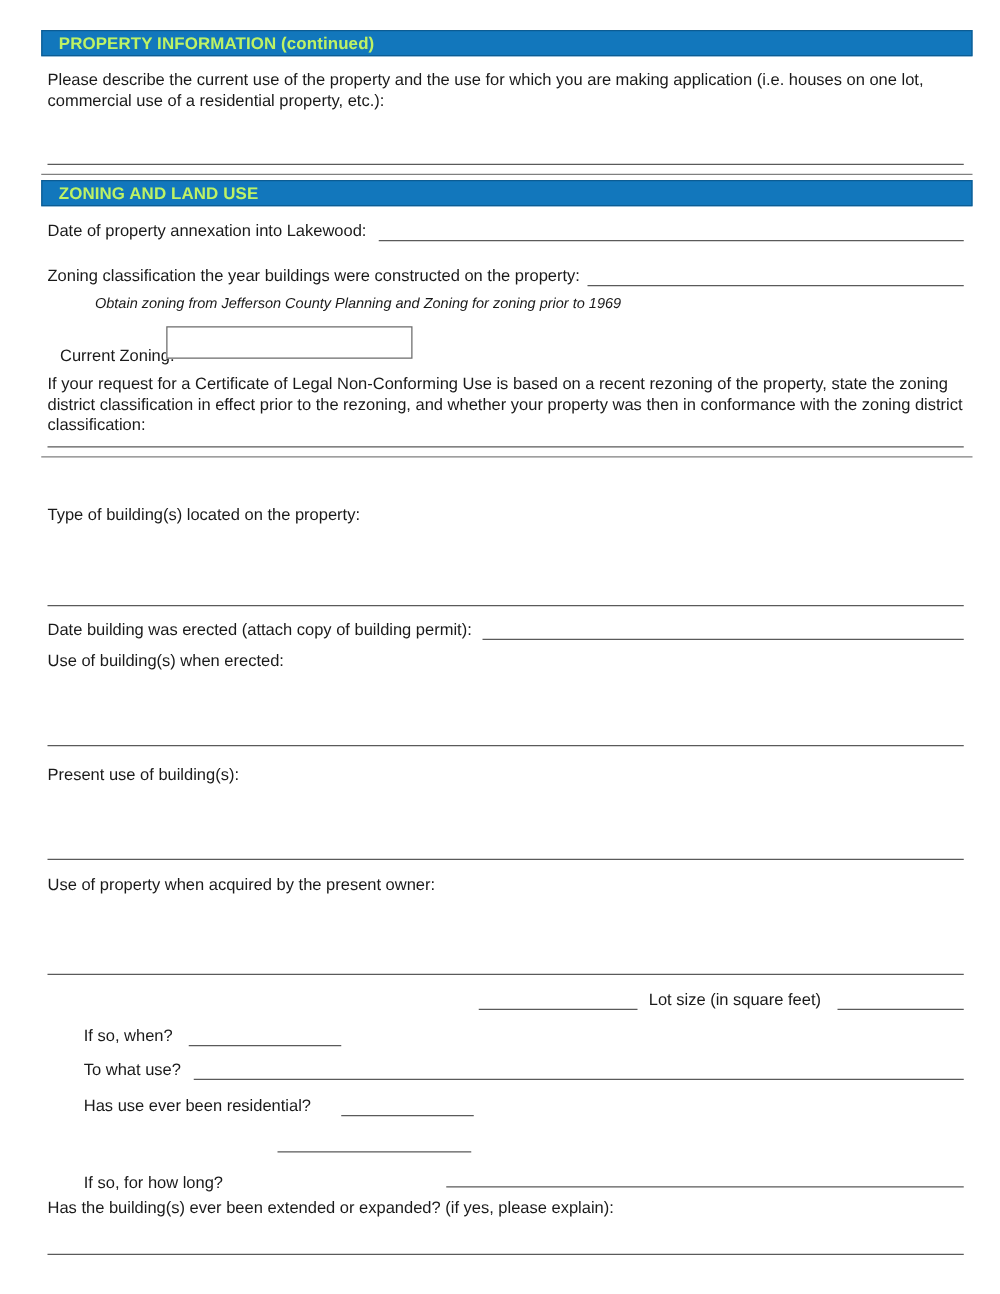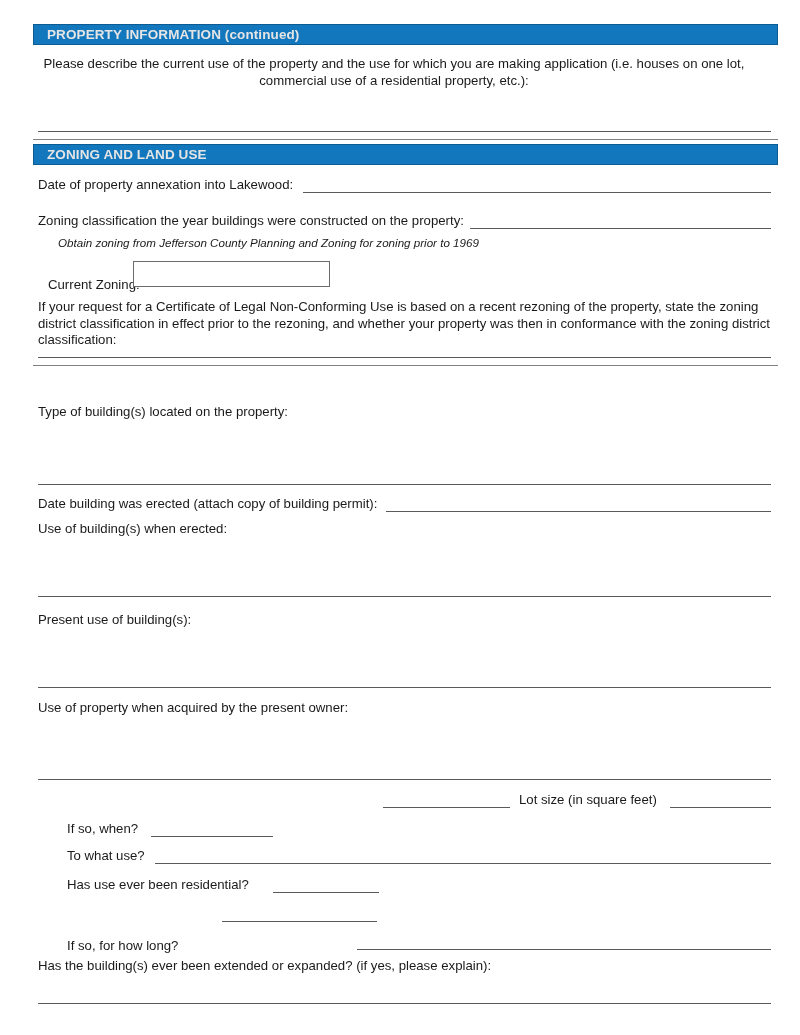--- a/index.html
+++ b/index.html
@@ -33,21 +33,21 @@
     height: 21px;
     background: #1277bc;
     border: 1px solid #0c5c93;
     box-sizing: border-box;
   }
   .section-bar .section-title {
     position: absolute;
     left: 13px;
     top: 50%;
     transform: translateY(-50%);
-    color: #e5e5e5;
+    color: #bef264;
     font-size: 13.5px;
     font-weight: bold;
     letter-spacing: 0.1px;
     white-space: nowrap;
     line-height: 1;
   }
 
   
   .rule {
     position: absolute;
@@ -94,37 +94,37 @@
 </style>
 </head>
 <body>
 
 <div class="page">
 
   <div class="section-bar" style="top:24px;">
     <span class="section-title">PROPERTY INFORMATION (continued)</span>
   </div>
 
-  <div class="txt" style="left:38px; top:56px; width:712px;text-align:center;">Please describe the current use of the property and the use for which you are making application (i.e. houses on one lot, commercial use of a residential property, etc.):</div>
+  <div class="txt" style="left:38px; top:56px; width:712px;">Please describe the current use of the property and the use for which you are making application (i.e. houses on one lot, commercial use of a residential property, etc.):</div>
 
   <div class="fill" style="left:38px; top:131px; width:733px;"></div>
 
   <div class="rule" style="left:33px; top:139px; width:745px;"></div>
 
   <div class="section-bar" style="top:144px;">
     <span class="section-title">ZONING AND LAND USE</span>
   </div>
 
   <div class="txt nowrap" style="left:38px; top:177px;">Date of property annexation into Lakewood:</div>
   <div class="fill" style="left:303px; top:192px; width:468px;"></div>
 
   <div class="txt nowrap" style="left:38px; top:213px;">Zoning classification the year buildings were constructed on the property:</div>
   <div class="fill" style="left:470px; top:228px; width:301px;"></div>
 
-  <div class="txt italic nowrap" style="left:58px; top:235px;">Obtain zoning from Jefferson County Planning and Zoning for zoning prior to 1969</div>
+  <div class="txt italic nowrap" style="left:76px; top:235px;">Obtain zoning from Jefferson County Planning and Zoning for zoning prior to 1969</div>
 
   <div class="txt nowrap" style="left:48px; top:265px;margin-top:12px;">Current Zoning:</div>
   <input class="box-input" type="text" style="left: 133px; top: 261px; width: 197px; height: 26px; font-family: &quot;Liberation Sans&quot;, sans-serif; font-size: 13px; padding: 2px 4px;" value="">
 
   <div class="txt" style="left:38px; top:299px; width:733px;">If your request for a Certificate of Legal Non-Conforming Use is based on a recent rezoning of the property, state the zoning district classification in effect prior to the rezoning, and whether your property was then in conformance with the zoning district classification:</div>
 
   <div class="fill" style="left:38px; top:357px; width:733px;"></div>
 
   <div class="rule" style="left:33px; top:365px; width:745px;"></div>
 

